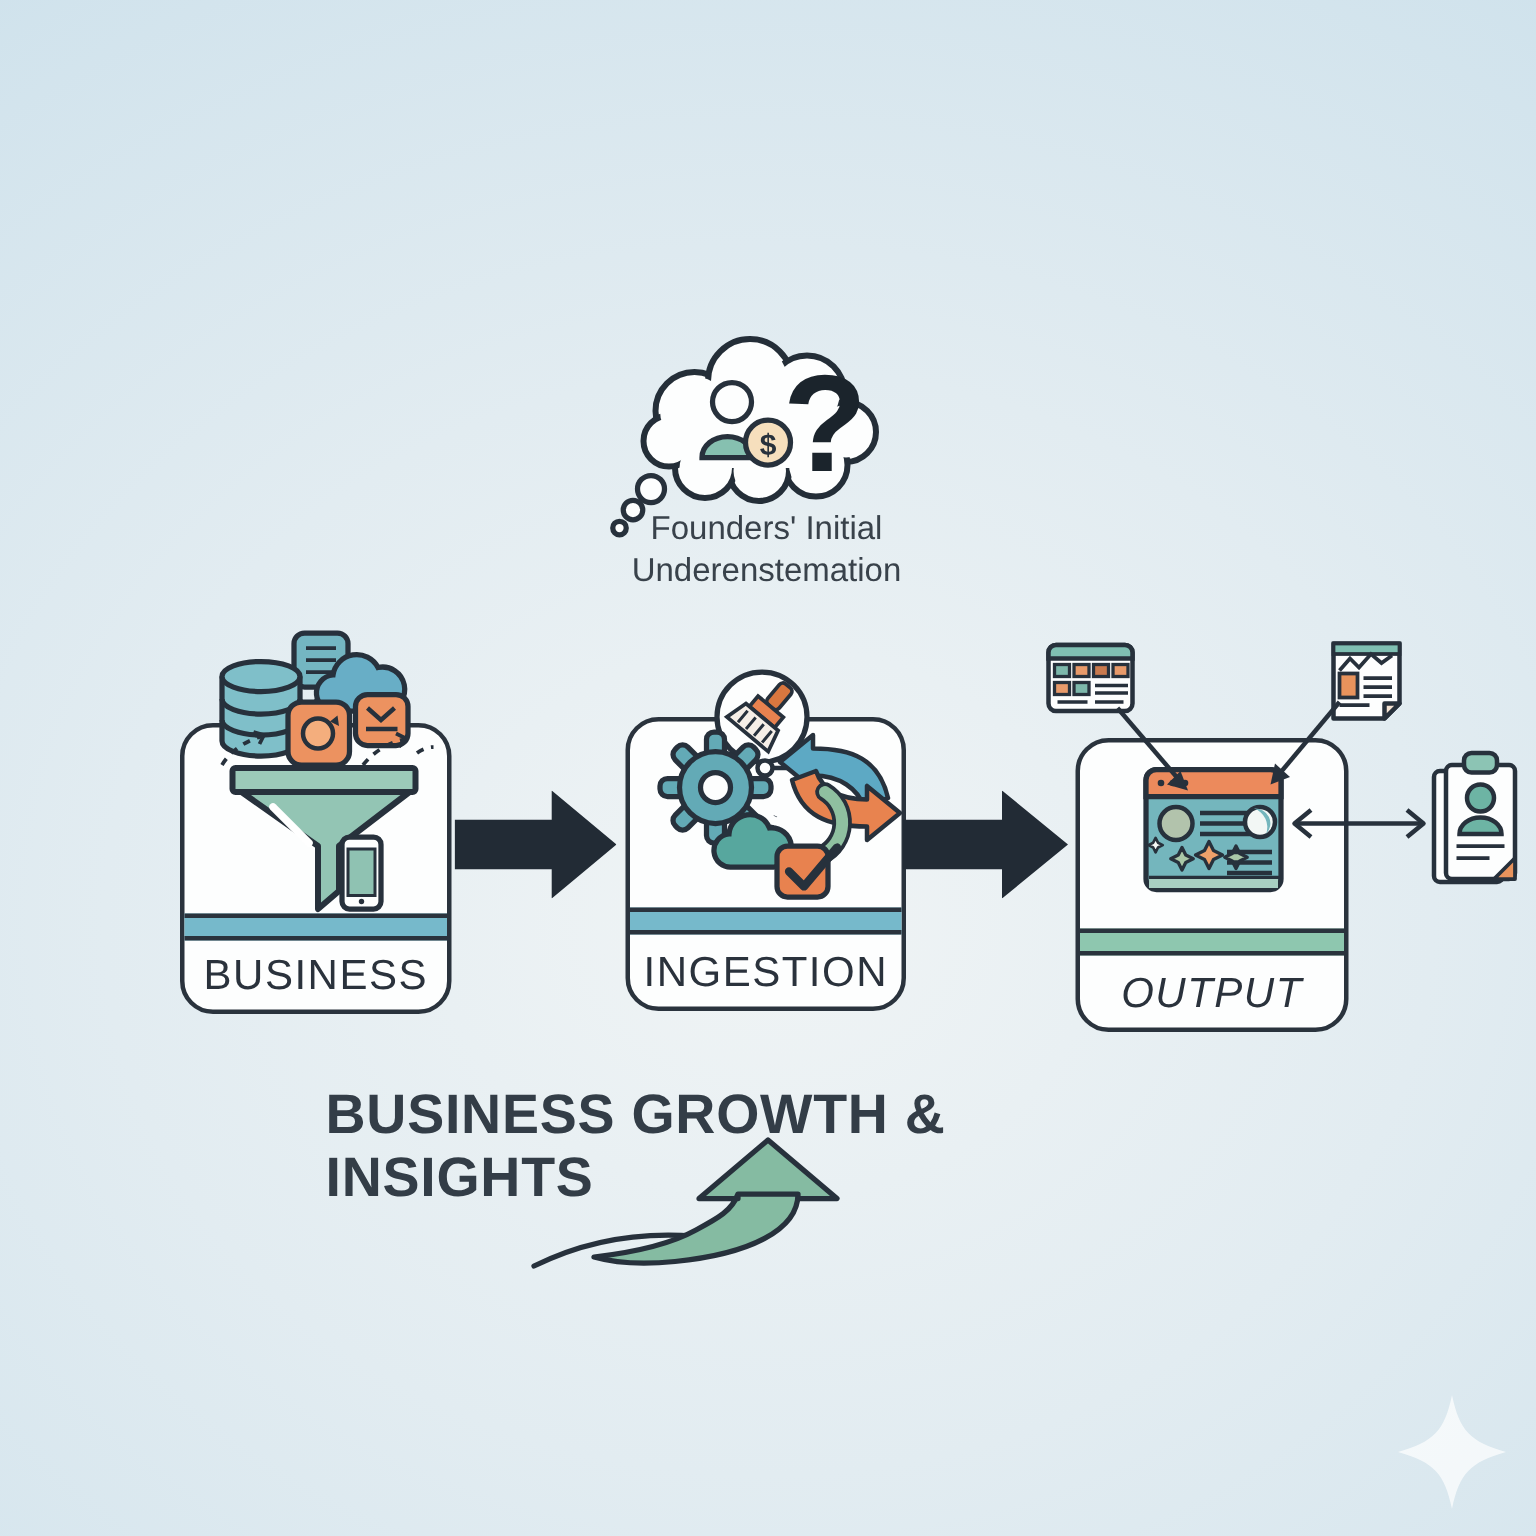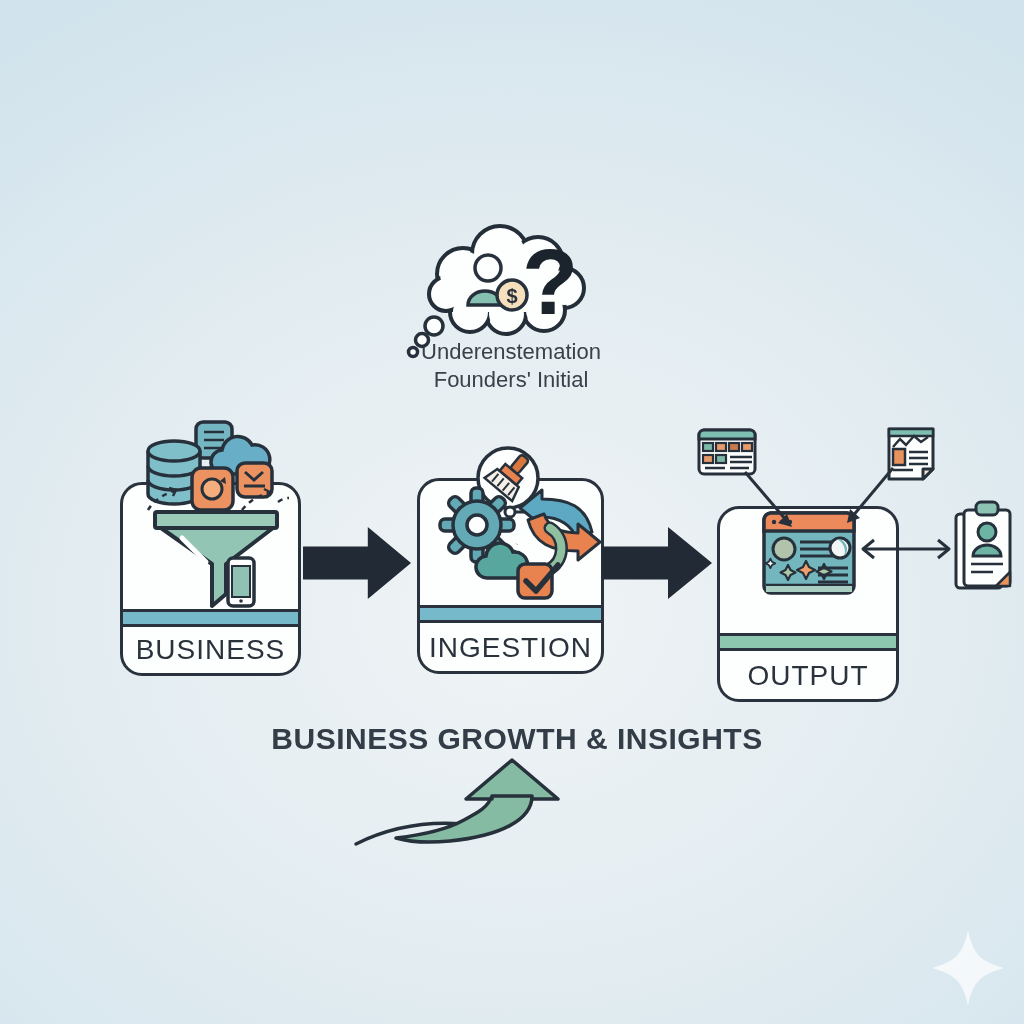--- a/index.html
+++ b/index.html
@@ -7,22 +7,22 @@
   #canvas{position:relative;width:1024px;height:1024px;overflow:hidden;
     background:radial-gradient(ellipse 90% 75% at 50% 60%, #f0f4f5 0%, #e2ecf1 48%, #cfe2ec 100%);}
   .stage-box{position:absolute;background:#fdfefe;border:3px solid #2a333d;border-radius:22px;z-index:1;}
   .stage-band{position:absolute;left:0;right:0;top:124px;height:12px;border-top:3px solid #2a333d;border-bottom:3px solid #2a333d;}
   .stage-label{position:absolute;left:0;right:0;bottom:0;height:46px;display:flex;align-items:center;justify-content:center;
     font-size:28px;color:#2a323c;letter-spacing:1px;font-weight:500;}
   .flow-arrow{position:absolute;background:#222b35;z-index:2;
     clip-path:polygon(0 27%,60% 27%,60% 0,100% 50%,60% 100%,60% 73%,0 73%);}
   .thought-text{position:absolute;left:396px;top:338px;width:230px;text-align:center;
     font-size:22px;line-height:28px;color:#39424b;font-weight:500;z-index:2;}
-  .caption{position:absolute;left:217px;top:722px;width:600px;text-align:center;
-    font-size:30px;font-weight:600;letter-spacing:0.5px;color:#333d47;z-index:2;}
+  .caption{position:absolute;left:217px;top:722px;width:600px;text-align:left;
+    font-size:37px;font-weight:600;letter-spacing:0.5px;color:#333d47;z-index:2;}
   svg{position:absolute;overflow:visible;}
   .z3{z-index:3;} .z5{z-index:5;}
 </style>
 </head>
 <body>
 
 <div id="canvas">
 
   <svg class="z3" style="left:408px;top:222px;" width="195" height="175" viewBox="0 0 195 175">
     <g stroke="#242e38" stroke-width="4" fill="#fdfefe">
@@ -53,33 +53,33 @@
       <text x="104" y="81" text-anchor="middle" font-size="20" font-weight="bold" fill="#27313c">$</text>
     </g>
     <text x="142" y="92" text-anchor="middle" font-size="92" font-weight="700" fill="#1b242c">?</text>
     <g fill="#fdfefe" stroke="#27313c" stroke-width="3.5">
       <circle cx="26" cy="104" r="9"></circle>
         <circle cx="14" cy="118" r="6.5"></circle>
         <circle cx="5" cy="130" r="4.5"></circle>
     </g>
   </svg>
   <div class="thought-text">
+    <div>Founders' Initial</div>
     <div>Underenstemation</div>
-    <div>Founders' Initial</div>
   </div>
 
   <div class="stage-box" style="left:120px;top:482px;width:175px;height:188px;">
     <div class="stage-band" style="background-color: rgb(118, 185, 203);"></div>
     <div class="stage-label">BUSINESS</div>
   </div>
   <div class="stage-box" style="left:417px;top:478px;width:181px;height:190px;">
     <div class="stage-band" style="background-color: rgb(118, 185, 203);"></div>
     <div class="stage-label">INGESTION</div>
   </div>
-  <div class="stage-box" style="left:717px;top:506px;width:176px;height:190px;">
+  <div class="stage-box" style="left:717px;top:492px;width:176px;height:190px;font-style:italic;">
     <div class="stage-band" style="background-color: rgb(142, 199, 175);"></div>
     <div class="stage-label">OUTPUT</div>
   </div>
 
   <svg class="z3" style="left:128px;top:410px;" width="165" height="108" viewBox="0 0 165 108">
     <g>
       <rect x="68" y="12" width="36" height="36" rx="7" fill="#74b6c2" stroke="#27313c" stroke-width="3.5"></rect>
       <path d="M76,22 H96 M76,30 H96 M76,38 H96" stroke="#27313c" stroke-width="2.5"></path>
     </g>
     <path d="M86,48 C86,57 79,61 71,64" fill="none" stroke="#27313c" stroke-width="2.5" stroke-dasharray="4,4"></path>

